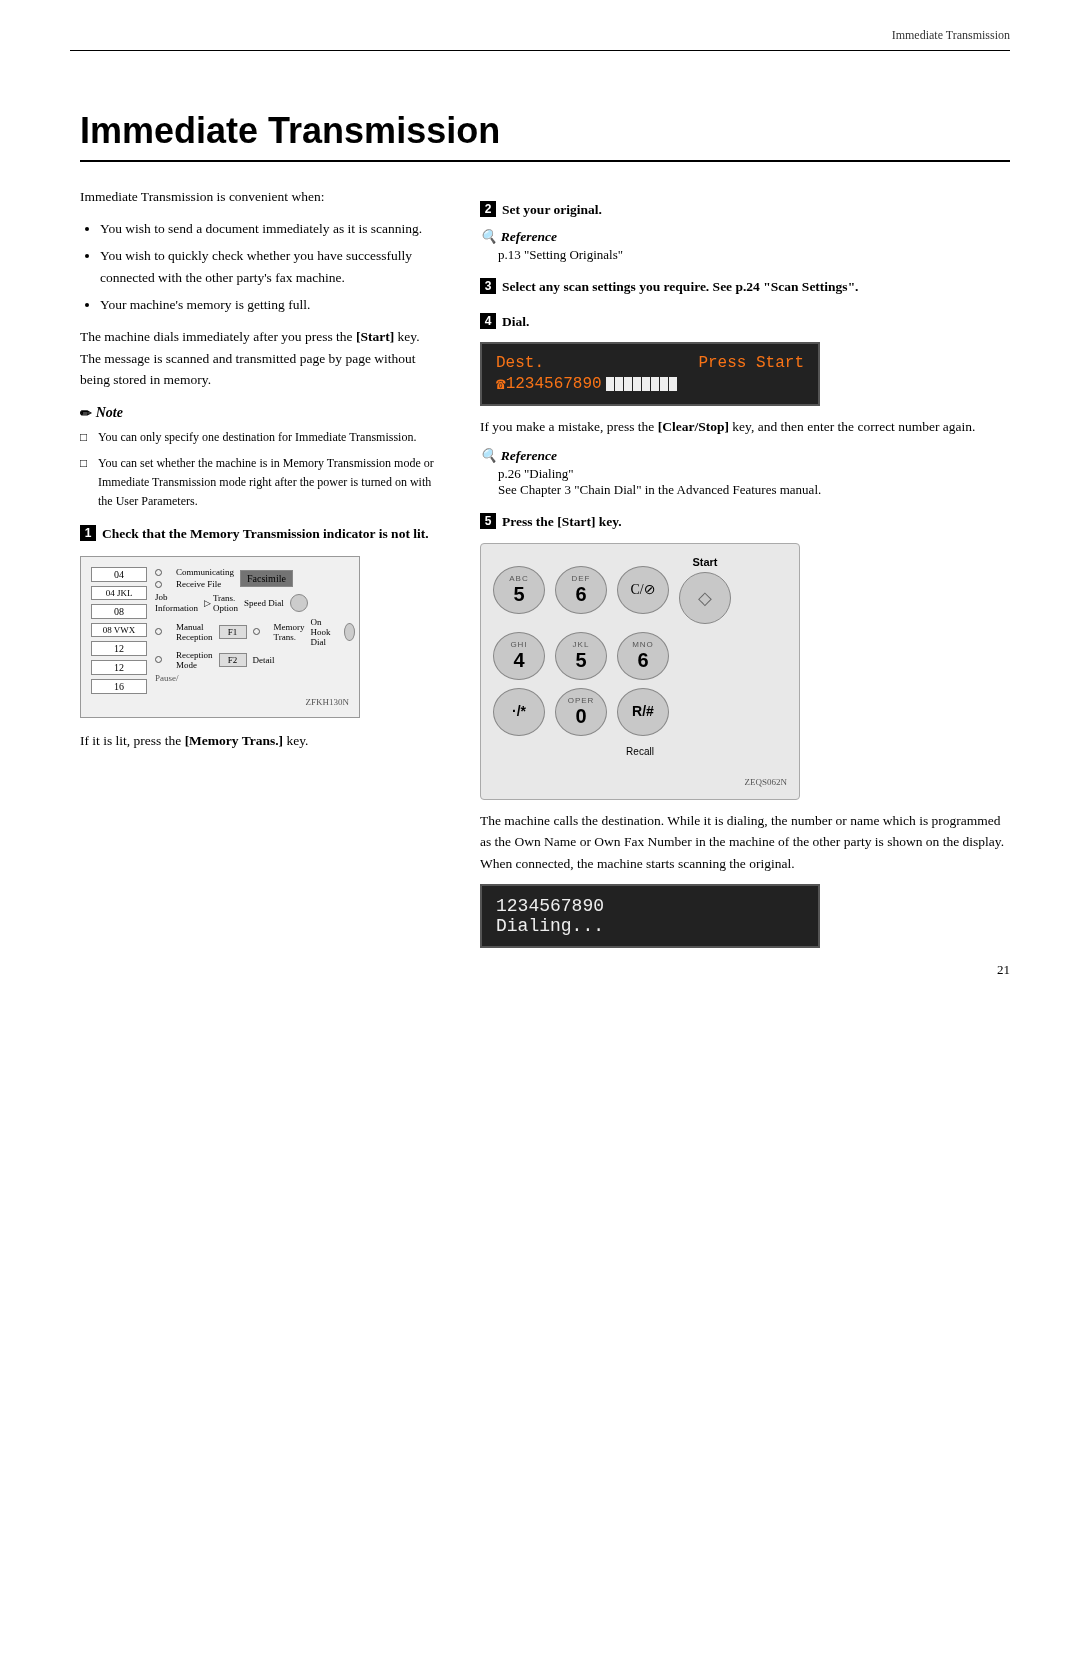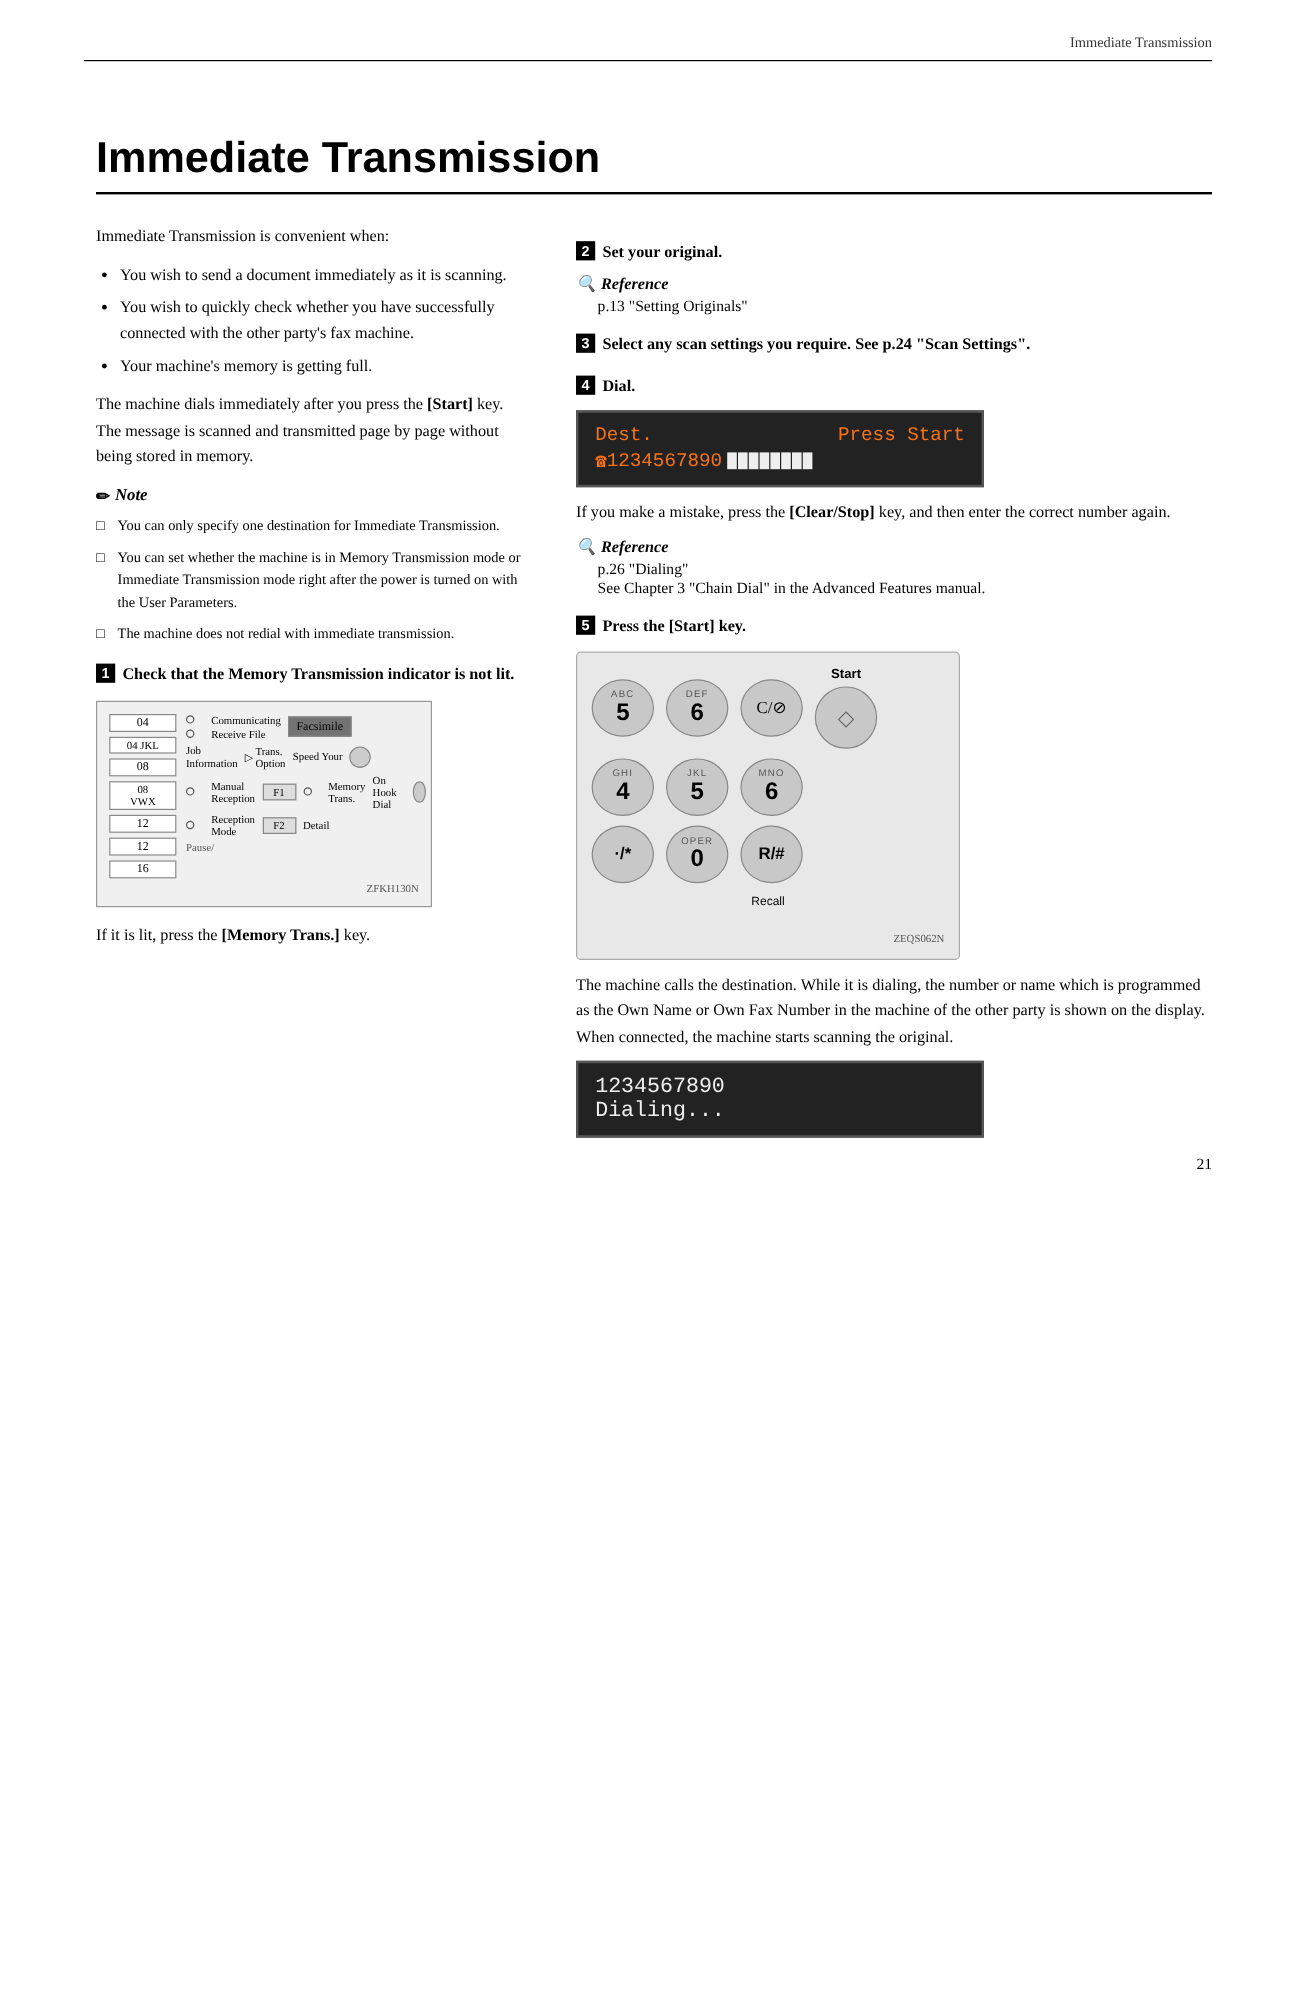--- a/index.html
+++ b/index.html
@@ -135,21 +135,21 @@
     }
     
     .panel-numbers {
       display: flex;
       flex-direction: column;
       gap: 4px;
       font-size: 11px;
     }
     .panel-num-box {
       border: 1px solid #888;
-      padding: 1px 12px;
+      padding: 1px 0;
       font-size: 10px;
       background: #fff;
       width: 56px;
       text-align: center;
     }
     
     .panel-right {
       flex: 1;
       display: flex;
       flex-direction: column;
@@ -370,21 +370,20 @@
 
       <p>The machine dials immediately after you press the <span class="bracket">[Start]</span> key. The message is scanned and transmitted page by page without being stored in memory.</p>
 
       <div class="note-section">
         <div class="note-heading">
           <span class="pencil-icon">✏</span>
           <span>Note</span>
         </div>
         <div class="note-item">You can only specify one destination for Immediate Transmission.</div>
         <div class="note-item">You can set whether the machine is in Memory Transmission mode or Immediate Transmission mode right after the power is turned on with the User Parameters.</div>
-        <div class="note-item">The machine does not redial with immediate transmission.</div>
       </div>
 
       <div class="step">
         <span class="step-num">1</span>
         <span><strong>Check that the Memory Transmission indicator is not lit.</strong></span>
       </div>
 
       <div class="fax-panel">
         <div class="fax-panel-inner">
 
@@ -412,21 +411,21 @@
                 </div>
               </div>
               <div class="fax-btn">Facsimile</div>
             </div>
 
             <div class="panel-row">
               <div style="font-size:9px; line-height:1.2;">Job<br>Information</div>
               <div style="font-size:9px; display:flex; align-items:center; gap:2px;">
                 <span>▷</span>Trans.<br>Option
               </div>
-              <div style="font-size:9px; line-height:1.2;">Speed Your</div>
+              <div style="font-size:9px; line-height:1.2;">Speed Dial</div>
               <div class="round-btn" style="width:18px;height:18px;border-radius:50%;border:1px solid #888;background:#ccc;"></div>
             </div>
 
             <div class="panel-row">
               <div class="indicator-item">
                 <div class="indicator-circle"></div>
                 <span style="font-size:9px;">Manual<br>Reception</span>
               </div>
               <div class="small-btn">F1</div>
               <div class="indicator-item">

